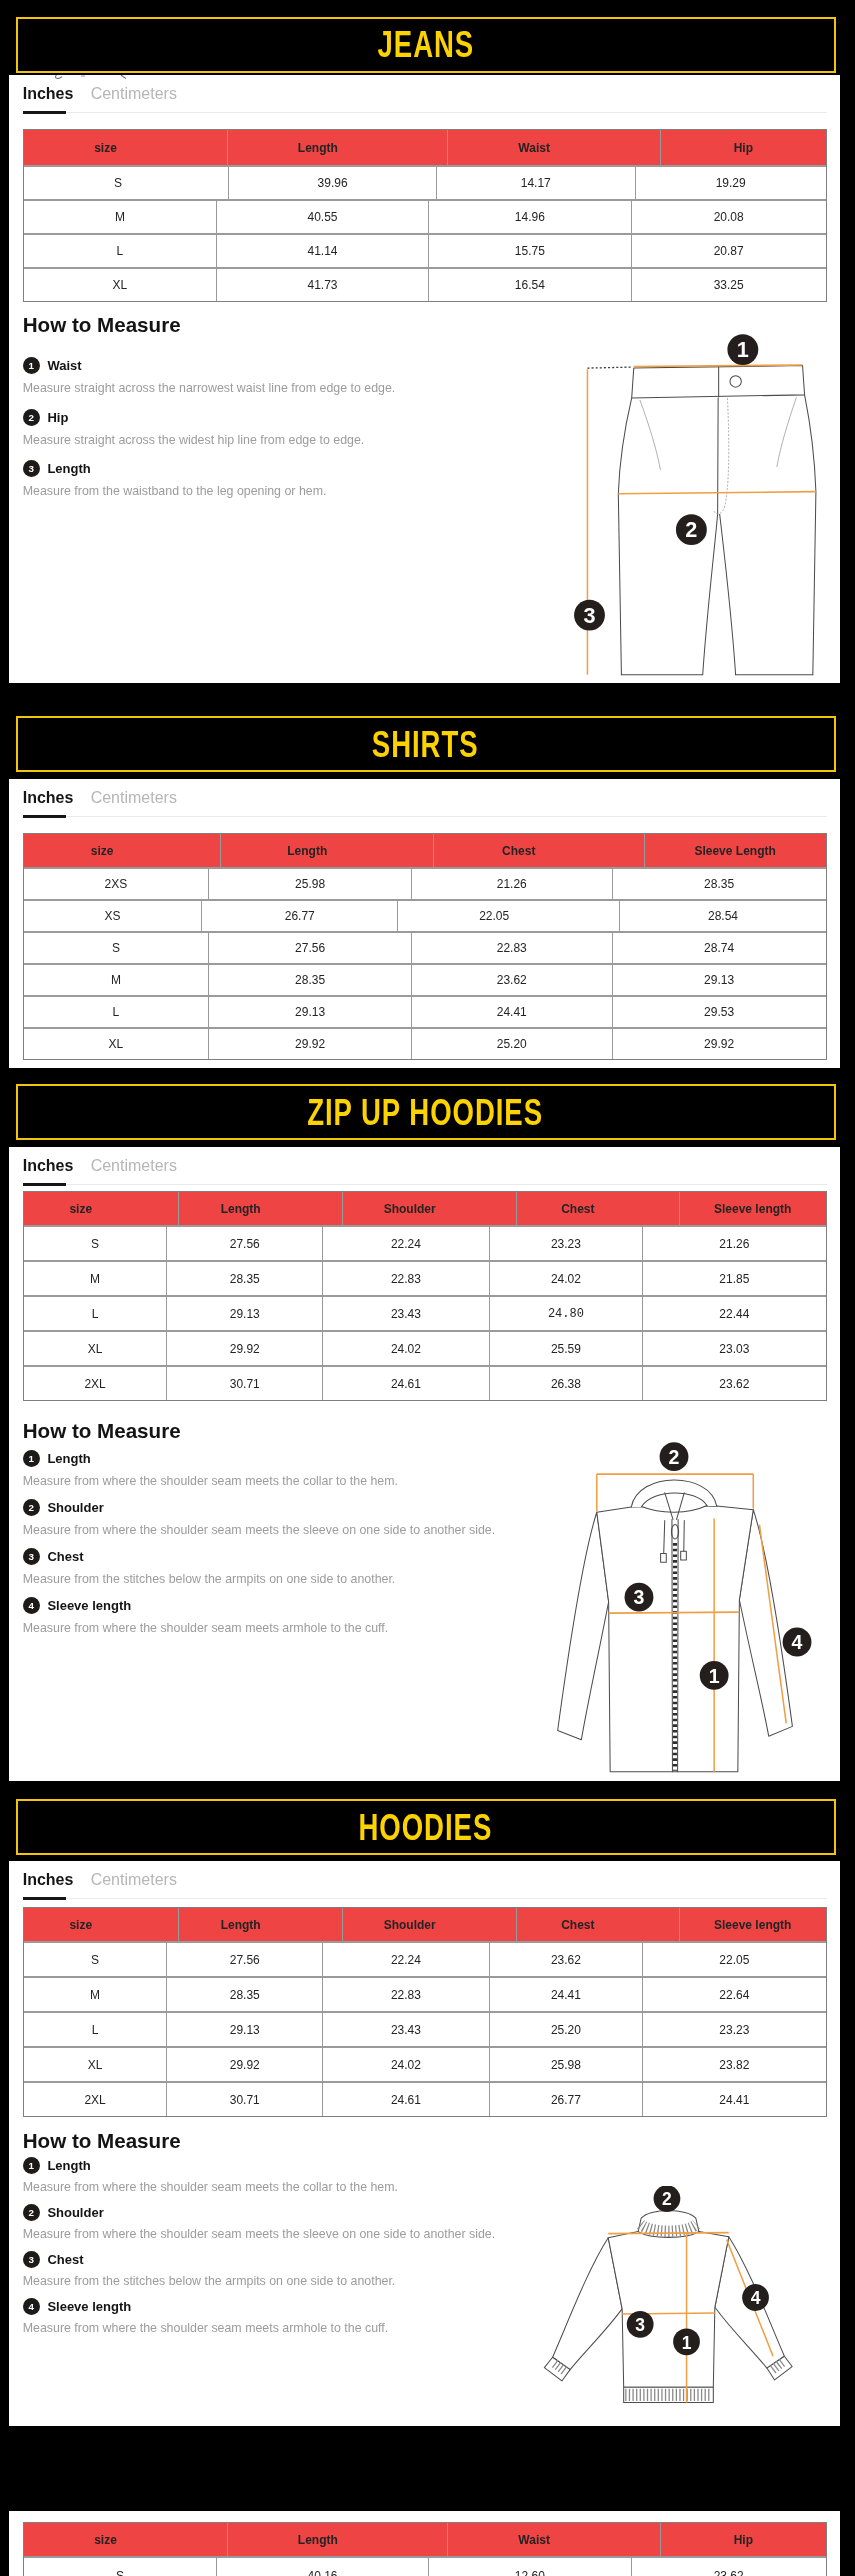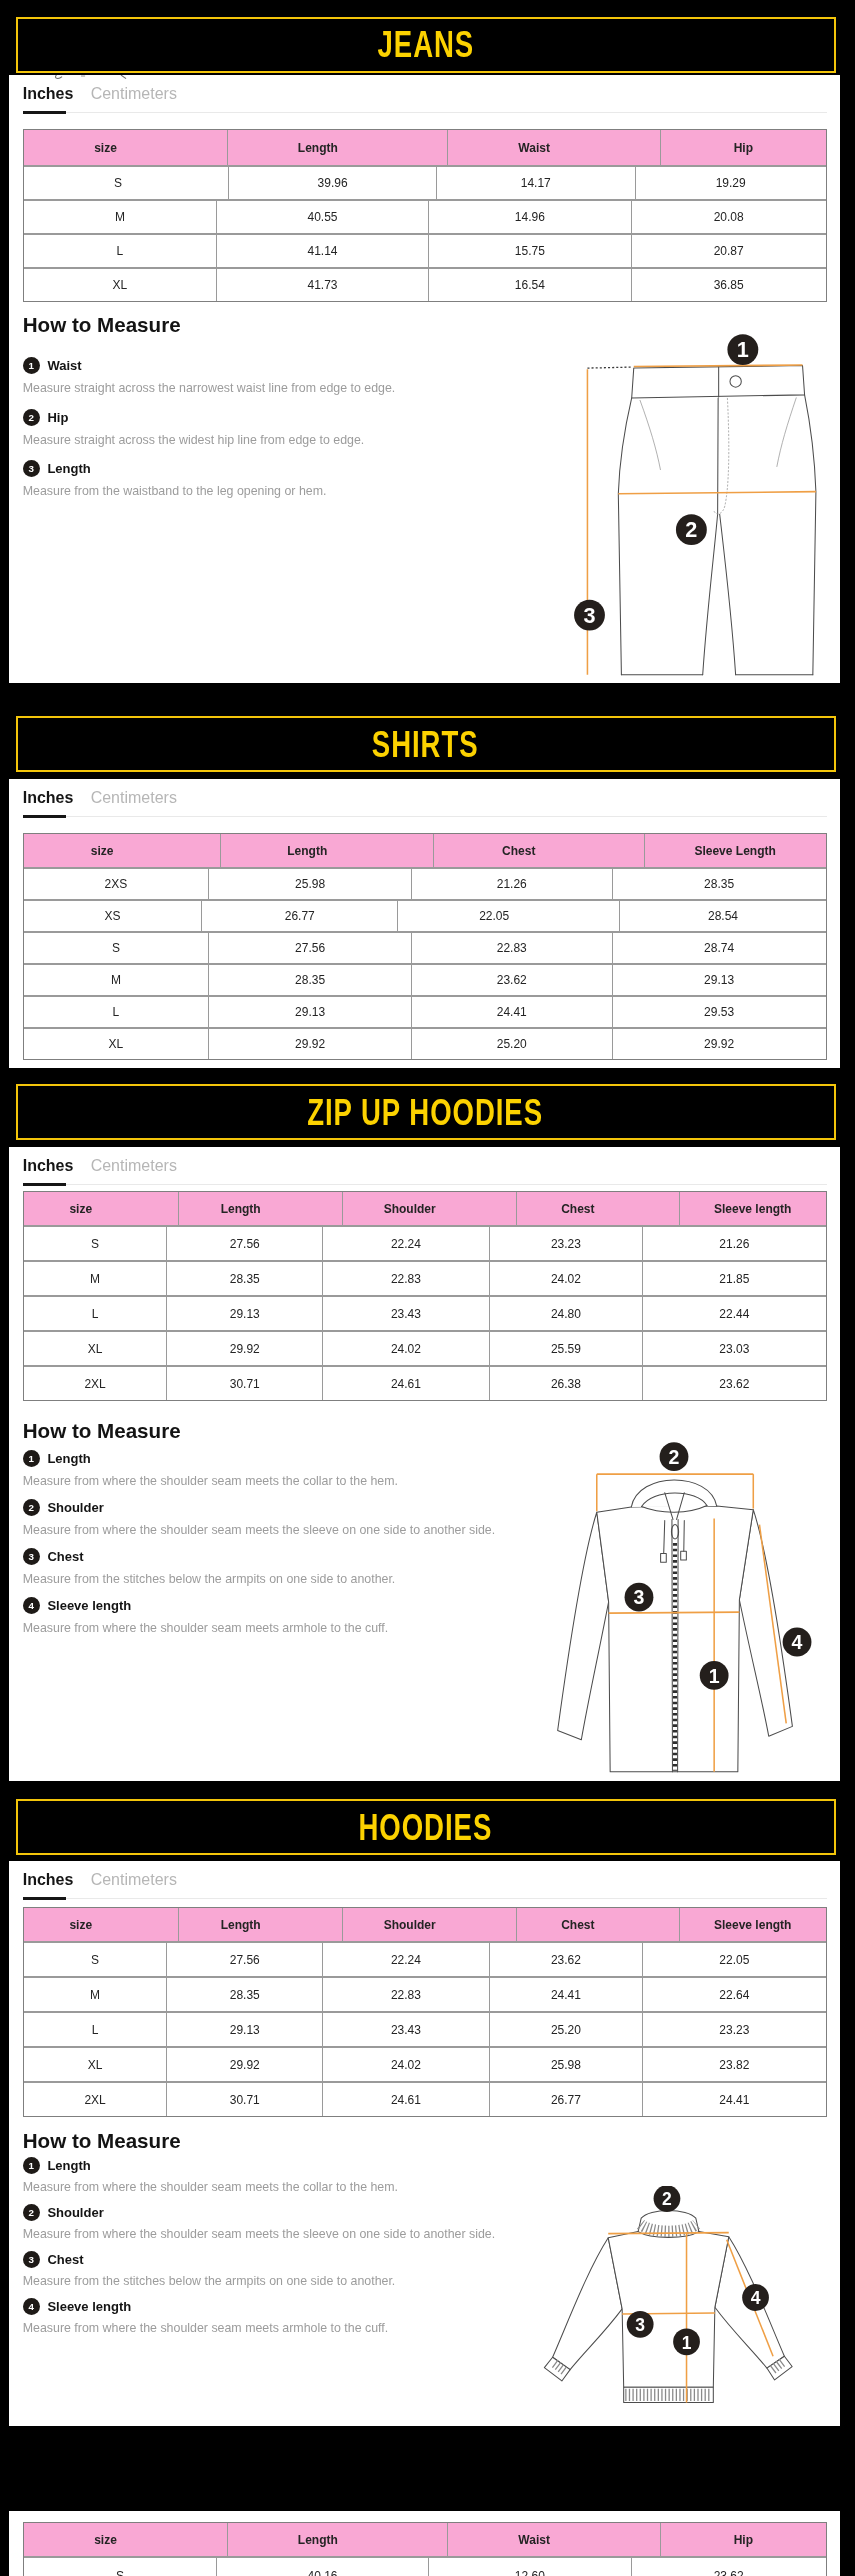--- a/index.html
+++ b/index.html
@@ -21,21 +21,21 @@
   .tab { display:inline-block; font-size:16px; cursor:pointer; }
   .tab-active { color:#161616; font-weight:bold; }
   .tab-inactive { color:#b6b6b6; margin-left:15px; }
   .tab-underline { position:absolute; left:13.4px; top:36px; width:43px; height:2.6px; background:#161616; z-index:2; }
   .tab-divider { position:absolute; left:13.4px; right:13.4px; top:37px; height:1px; background:#e9e9e9; }
 
   
   .sgtable { position:absolute; left:13.4px; width:804px; border:1px solid #7f7f7f;
              box-sizing:border-box; background:#fff; }
   .trow { display:flex; align-items:center; }
-  .trow.head { background:#f9a8d4;gap:40px; }
+  .trow.head { background:#ef4444;gap:40px; }
   .trow.head .tcell { font-weight:bold; }
   .trow + .trow { border-top:2.1px double #9a9a9a; }
   .tcell { box-sizing:border-box; text-align:center; font-size:12px; color:#242424;
            height:100%; display:flex; align-items:center; justify-content:center; }
   .tcell + .tcell { border-left:0.5px solid #9a9a9a; }
 
   
   .htm-heading { position:absolute; left:13.4px; font-size:20.6px; font-weight:bold; color:#141414; }
   .m-item { position:absolute; left:13.4px; display:flex; align-items:center; }
   .m-num { width:17px; height:17px; border-radius:50%; background:#1e1a17; color:#fff;
@@ -90,21 +90,21 @@
         <div class="trow" style="height: 32px;">
           <div class="tcell" style="width: 24%;">L</div>
           <div class="tcell" style="width: 26.4%;">41.14</div>
           <div class="tcell" style="width: 25.3%;">15.75</div>
           <div class="tcell" style="width: 24.3%;">20.87</div>
         </div>
         <div class="trow" style="height: 32px;">
           <div class="tcell" style="width: 24%;">XL</div>
           <div class="tcell" style="width: 26.4%;">41.73</div>
           <div class="tcell" style="width: 25.3%;">16.54</div>
-          <div class="tcell" style="width: 24.3%;">36.85</div>
+          <div class="tcell" style="width: 24.3%;">33.25</div>
         </div>
       </div>
 
     <div class="htm-heading" style="top:238px">How to Measure</div>
     <div style="position:absolute; inset:0;">
         <div class="m-item" style="top: 282px;">
           <span class="m-num">1</span>
           <span class="m-label">Waist</span>
         </div>
         <div class="m-desc" style="top: 306px;">Measure straight across the narrowest waist line from edge to edge.</div>
@@ -244,21 +244,21 @@
           <div class="tcell" style="width: 17.8%;">M</div>
           <div class="tcell" style="width: 19.4%;">28.35</div>
           <div class="tcell" style="width: 20.8%;">22.83</div>
           <div class="tcell" style="width: 19.1%;">24.02</div>
           <div class="tcell" style="width: 22.9%;">21.85</div>
         </div>
         <div class="trow" style="height: 33px;">
           <div class="tcell" style="width: 17.8%;">L</div>
           <div class="tcell" style="width: 19.4%;">29.13</div>
           <div class="tcell" style="width: 20.8%;">23.43</div>
-          <div class="tcell" style="width: 19.1%;">24.80</div>
+          <div class="tcell" style="width: 19.1%; font-family: Liberation Mono, monospace;">24.80</div>
           <div class="tcell" style="width: 22.9%;">22.44</div>
         </div>
         <div class="trow" style="height: 33px;">
           <div class="tcell" style="width: 17.8%;">XL</div>
           <div class="tcell" style="width: 19.4%;">29.92</div>
           <div class="tcell" style="width: 20.8%;">24.02</div>
           <div class="tcell" style="width: 19.1%;">25.59</div>
           <div class="tcell" style="width: 22.9%;">23.03</div>
         </div>
         <div class="trow" style="height: 33px;">

